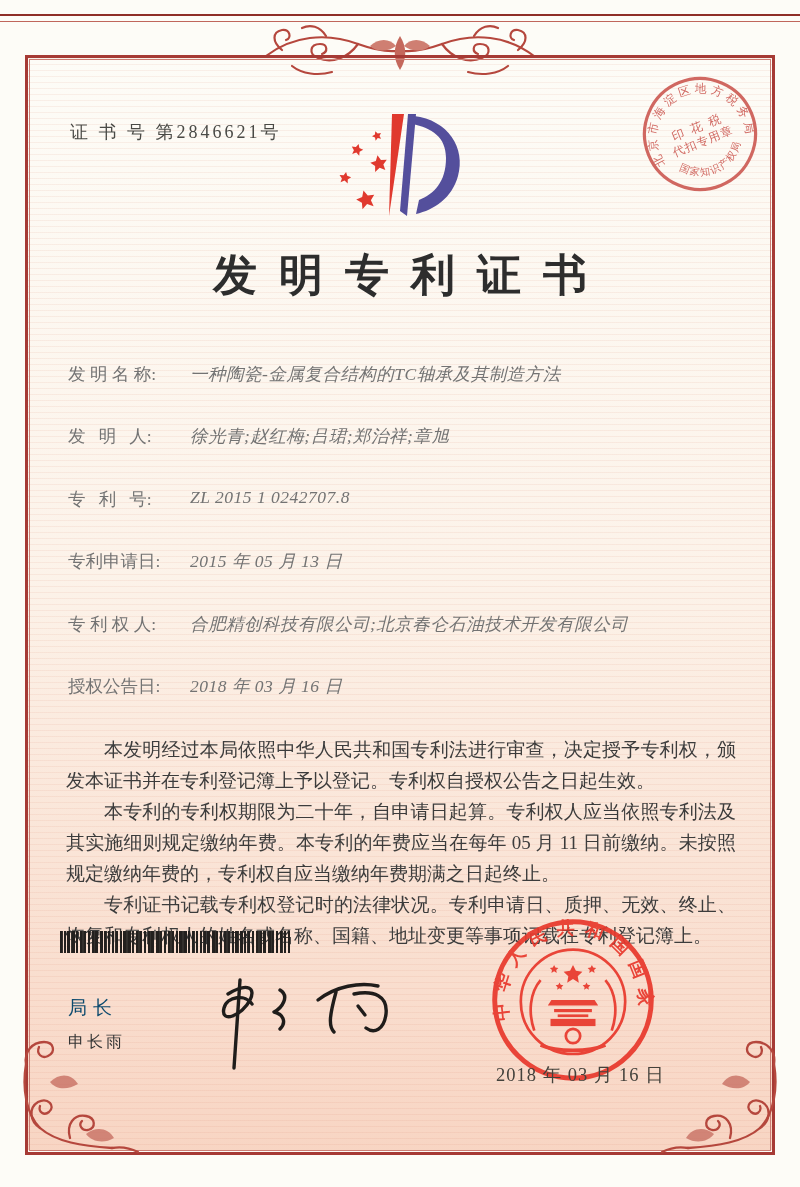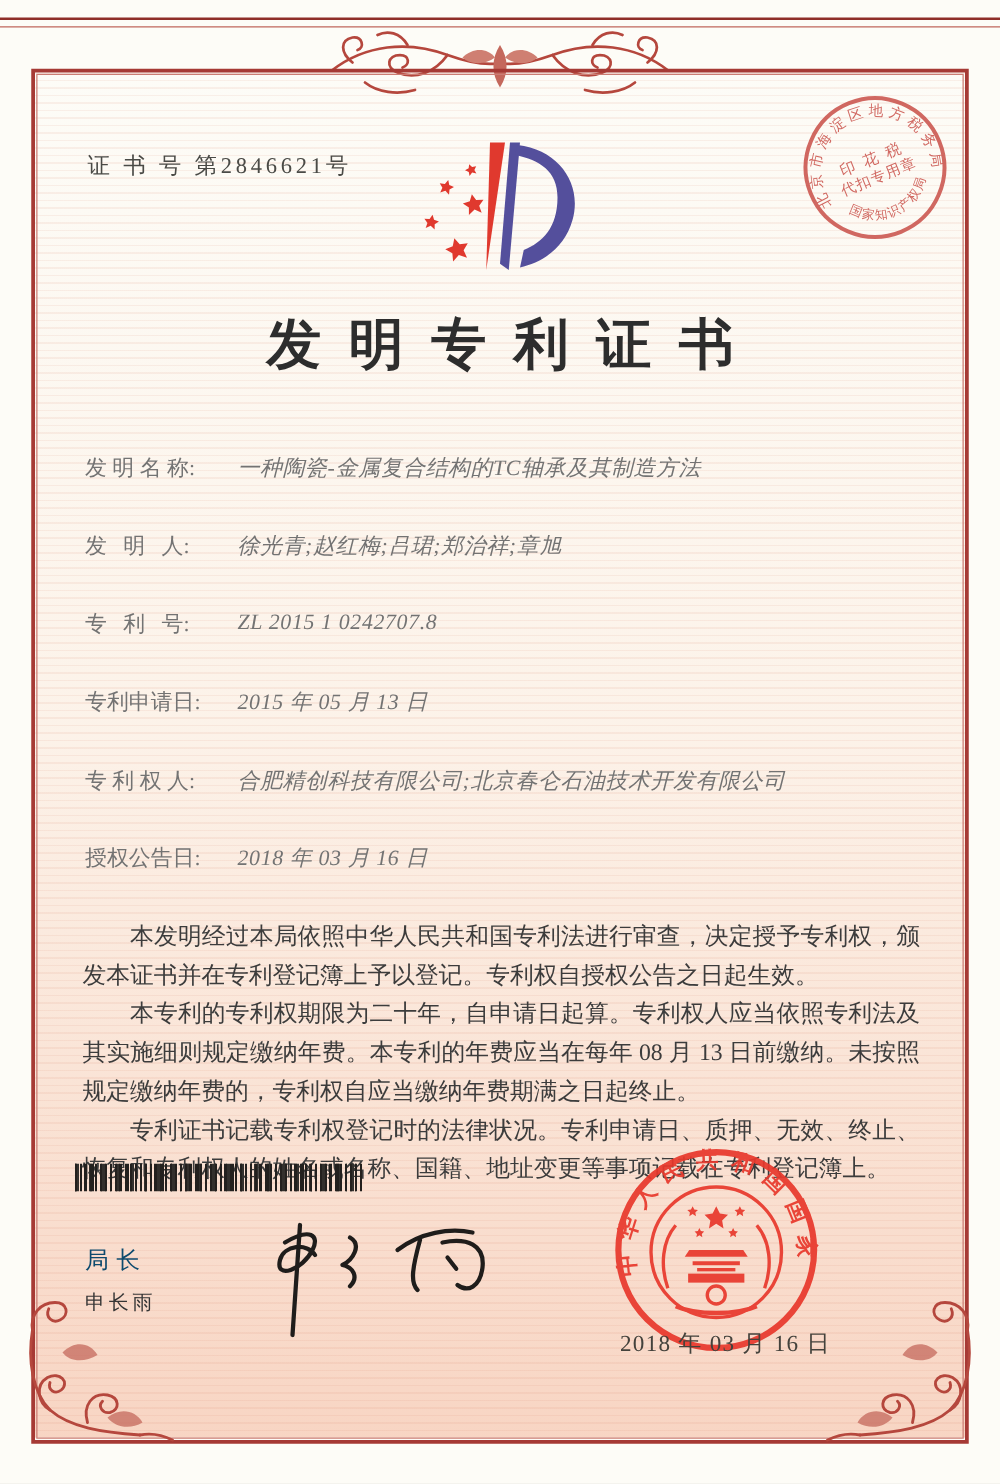--- a/index.html
+++ b/index.html
@@ -159,21 +159,21 @@
       <span class="field-value">合肥精创科技有限公司;北京春仑石油技术开发有限公司</span>
     </div>
     <div class="field-row">
       <span class="field-label">授权公告日:</span>
       <span class="field-value">2018 年 03 月 16 日</span>
     </div>
   </div>
 
   <div class="paragraphs">
     <p>本发明经过本局依照中华人民共和国专利法进行审查，决定授予专利权，颁发本证书并在专利登记簿上予以登记。专利权自授权公告之日起生效。</p>
-    <p>本专利的专利权期限为二十年，自申请日起算。专利权人应当依照专利法及其实施细则规定缴纳年费。本专利的年费应当在每年 08 月 13 日前缴纳。未按照规定缴纳年费的，专利权自应当缴纳年费期满之日起终止。</p>
+    <p>本专利的专利权期限为二十年，自申请日起算。专利权人应当依照专利法及其实施细则规定缴纳年费。本专利的年费应当在每年 05 月 11 日前缴纳。未按照规定缴纳年费的，专利权自应当缴纳年费期满之日起终止。</p>
     <p>专利证书记载专利权登记时的法律状况。专利申请日、质押、无效、终止、恢复和专利权人的姓名或名称、国籍、地址变更等事项记载在专利登记簿上。</p>
   </div>
 
   <div class="barcode"></div>
 
   <div class="signer-title">局长</div>
   <div class="signer-name">申长雨</div>
 
   <svg class="signature" width="250" height="100" viewBox="0 0 250 100">
     <g stroke="#1f1d1b" stroke-width="3.4" fill="none" stroke-linecap="round" stroke-linejoin="round">

